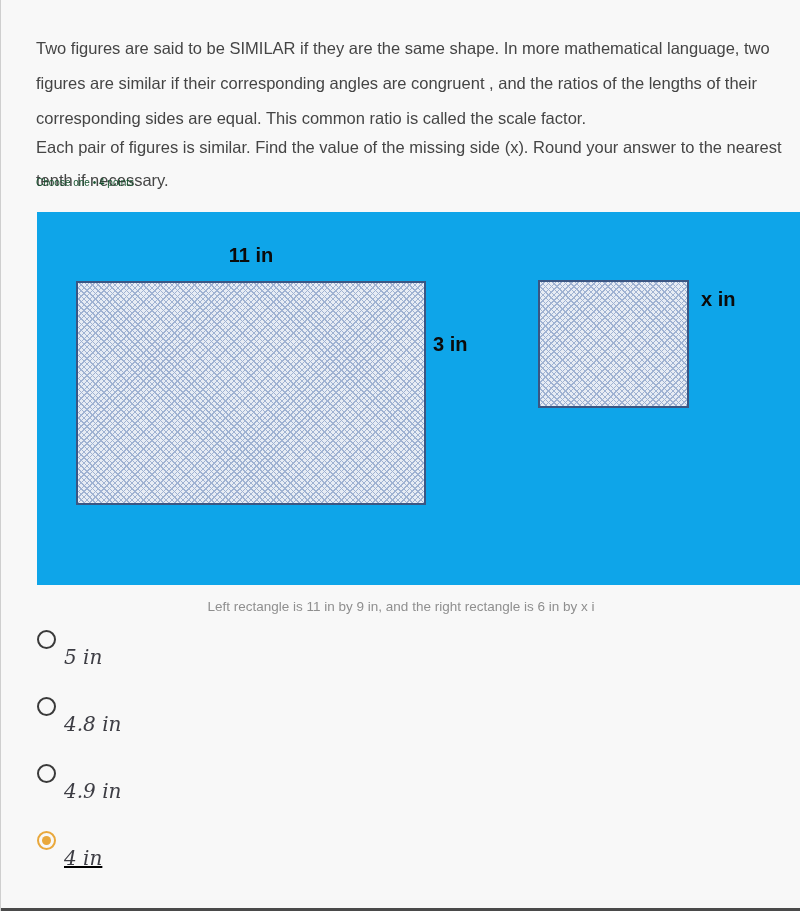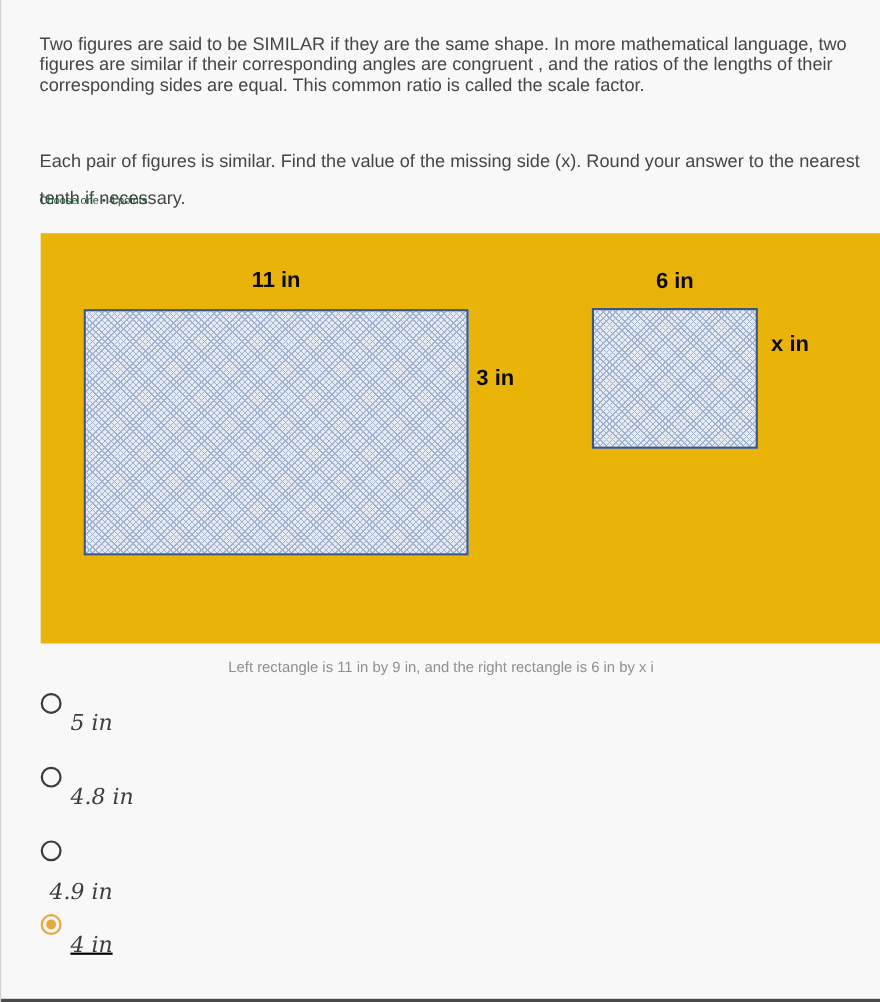--- a/index.html
+++ b/index.html
@@ -7,34 +7,34 @@
     position:relative;
     width:800px;height:911px;
     background:#f8f8f8;
     border-left:1px solid #cfcfcf;
     box-sizing:border-box;
     font-family:"Liberation Sans", sans-serif;
     overflow:hidden;
   }
   .question-intro{
     position:absolute;left:35px;top:14px;width:752px;
-    font-size:16.5px;line-height:19px;color:#454545;
+    font-size:16.5px;line-height:35px;color:#454545;
   }
   .question-prompt{
     position:absolute;left:35px;top:114px;width:752px;
     font-size:16.5px;line-height:33px;color:#454545;
   }
   .question-meta{
     position:absolute;left:35px;top:177px;
     font-size:10px;color:#14532d;
   }
   
   .figure-panel{
     position:absolute;left:36px;top:212px;width:764px;height:373px;
-    background:#eab308;
+    background:#0ea5e9;
   }
   .rect{
     position:absolute;
     border:2px solid var(--rect-border,#3a5683);
     box-sizing:border-box;
     background-color:var(--rect-fill,#e7ecf4);
     background-image:
       repeating-linear-gradient(45deg,  var(--rect-pattern,#9fb2d2) 0 1px, transparent 1px 4px),
       repeating-linear-gradient(-45deg, var(--rect-pattern,#9fb2d2) 0 1px, transparent 1px 4px);
   }
@@ -42,32 +42,32 @@
   .rect-right{left:501px;top:68px;width:151px;height:128px;}
   .fig-label{
     position:absolute;
     font-size:20px;font-weight:600;color:#0b0b0b;
     font-family:"Liberation Sans", sans-serif;
     white-space:nowrap;
   }
   .lbl-left-top {left:39px;top:32px;width:350px;text-align:center;}
   .lbl-left-side{left:396px;top:121px;}
   .lbl-right-top{left:501px;top:33px;width:151px;text-align:center;}
-  .lbl-right-side{left:664px;top:90px;}
+  .lbl-right-side{left:664px;top:76px;}
   .figure-caption{
     position:absolute;left:0;top:599px;width:800px;
     text-align:center;font-size:13.5px;color:#8f8f8f;
   }
   
   .option{
     position:absolute;left:36px;
     display:flex;align-items:flex-start;
     cursor:pointer;
   }
-  .opt-0{top:630px;} .opt-1{top:697px;} .opt-2{top:764px;flex-direction:column;} .opt-3{top:831px;text-decoration:underline;}
+  .opt-0{top:630px;} .opt-1{top:697px;} .opt-2{top:764px;} .opt-3{top:831px;text-decoration:underline;}
   .radio{
     width:19px;height:19px;border-radius:50%;
     border:2px solid #3a3a3a;box-sizing:border-box;
     background:transparent;flex:0 0 auto;
     display:flex;align-items:center;justify-content:center;
   }
   .radio .dot{display:none;}
   .option.selected .radio{border-color:var(--radio-selected,#e9a83c);}
   .option.selected .radio .dot{
     display:block;width:9px;height:9px;border-radius:50%;
@@ -90,21 +90,20 @@
 <div class="page">
 
   <p class="question-intro">Two figures are said to be SIMILAR if they are the same shape. In more mathematical language, two figures are similar if their corresponding angles are congruent , and the ratios of the lengths of their corresponding sides are equal. This common ratio is called the scale factor.</p>
 
   <p class="question-prompt">Each pair of figures is similar. Find the value of the missing side (x). Round your answer to the nearest tenth if necessary.</p>
 
   <div class="question-meta">Choose one • 4 points</div>
 
   <div class="figure-panel">
     <div class="fig-label lbl-left-top">11 in</div>
-    <div class="fig-label lbl-right-top">6 in</div>
 
     <div class="rect rect-left"></div>
     <div class="rect rect-right"></div>
 
     <div class="fig-label lbl-left-side">3 in</div>
     <div class="fig-label lbl-right-side">x in</div>
   </div>
 
   <div class="figure-caption">Left rectangle is 11 in by 9 in, and the right rectangle is 6 in by x i</div>
 

